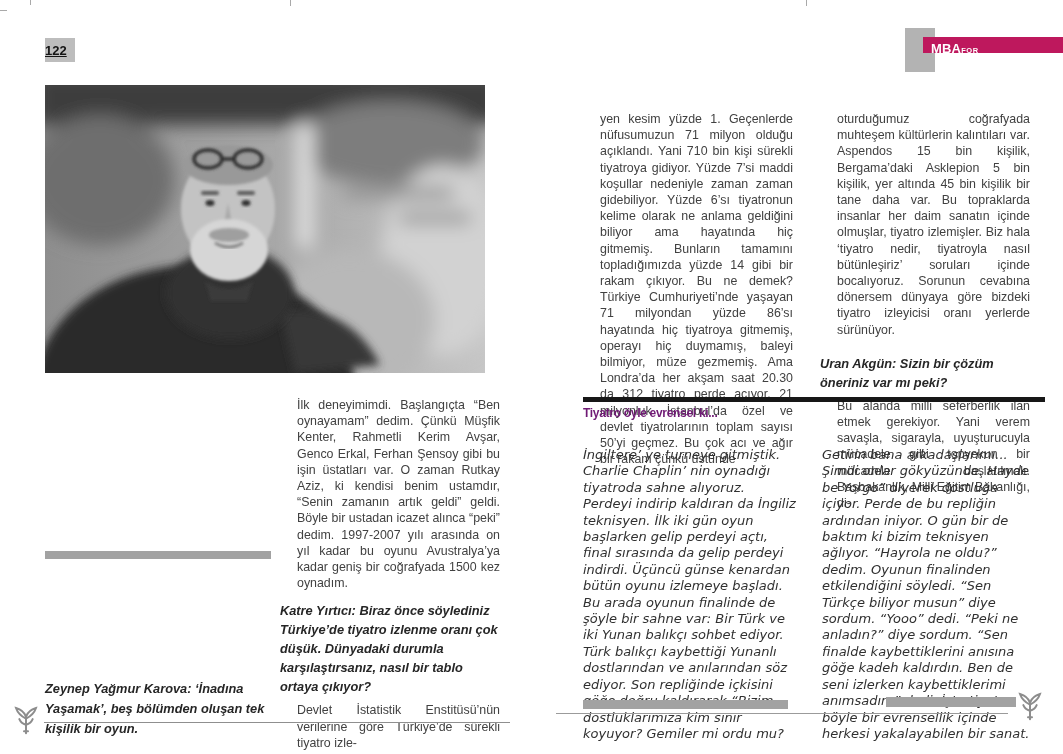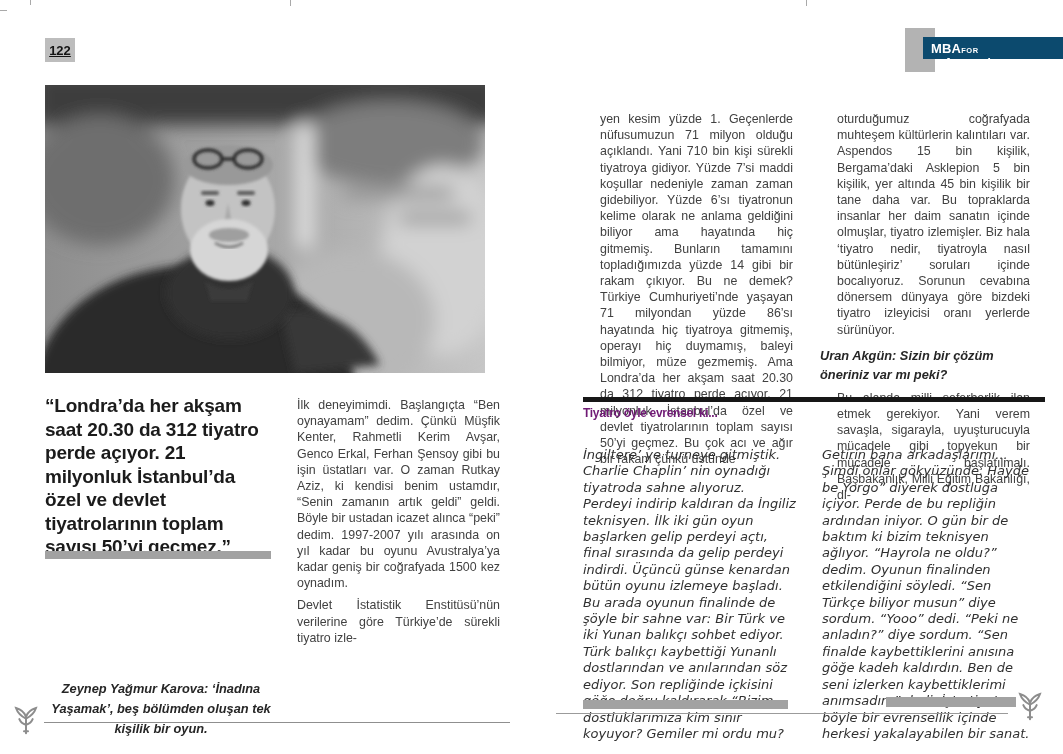--- a/index.html
+++ b/index.html
@@ -5,47 +5,47 @@
   html,body{margin:0;padding:0;background:#ffffff;}
   .page{position:relative;width:1063px;height:754px;background:#ffffff;overflow:hidden;
         font-family:"Liberation Sans",sans-serif;color:#3b3b3b;}
   .abs{position:absolute;}
 
   
   .cropmark{background:#a9a9a9;}
 
   
   .pagenum{left:45px;top:38px;width:30px;height:24px;background:#bdbdbd;color:#141414;
-           font-weight:bold;font-size:13px;display:flex;align-items:center;justify-content:center;text-decoration:underline;}
+           font-weight:bold;font-size:13px;display:flex;align-items:center;justify-content:flex-start;text-decoration:underline;}
 
   
   .logo-gray{left:905px;top:28px;width:30px;height:44px;background:#b3b3b3;}
-  .logo-black{left:923px;top:37px;width:140px;height:22px;background:#0c4a6e;color:#ffffff;
+  .logo-black{left:923px;top:37px;width:140px;height:16px;background:#be185d;color:#ffffff;
               padding-left:8px;box-sizing:border-box;line-height:1;}
   .logo-line1{padding-top:3px;}
   .logo-mba{font-weight:bold;font-size:13px;letter-spacing:0.2px;}
   .logo-for{font-size:7.5px;font-weight:bold;letter-spacing:0.5px;}
   .logo-teen{font-weight:bold;font-size:12.5px;margin-left:13px;margin-top:1px;letter-spacing:0.2px;}
 
   
   .photo{left:45px;top:85px;width:440px;height:288px;}
 
   
   .body-text{font-size:12.4px;line-height:16.2px;text-align:justify;color:#414141;margin-top:31px;}
   .lh17{line-height:16.9px;}
   .indent{padding-left:17px;box-sizing:border-box;}
   .q{font-weight:bold;font-style:italic;font-size:12.8px;line-height:19px;color:#262626;text-align:left;}
-  .caption{font-weight:bold;font-style:italic;font-size:12.8px;line-height:20px;color:#262626;text-align:center;}
+  .caption{font-weight:bold;font-style:italic;font-size:12.8px;line-height:20px;color:#262626;}
   .pullquote{left:45px;top:394px;width:228px;font-weight:bold;font-size:19px;line-height:23.5px;
              color:#1b1b1b;letter-spacing:-0.2px;}
   .graybar{background:#a2a2a2;}
   .rule{background:#8f8f8f;}
 
   .colbox{display:flex;flex-direction:column;}
-  .mt6{margin-top:6px;} .mt8{margin-top:8px;} .mt10{margin-top:10px;}
+  .mt6{margin-top:6px;} .mt8{margin-top:16px;} .mt10{margin-top:10px;}
 
   
   .sidebar-bar{left:583px;top:397px;width:462px;height:5px;background:#171717;}
   .sidebar-title{left:583px;top:406px;width:462px;font-weight:bold;font-size:12px;
                  letter-spacing:-0.3px;color:#701a75;}
   .sidebar-text{font-style:italic;font-size:13px;line-height:16.4px;color:#303030;
                 font-family:"DejaVu Sans",sans-serif;text-align:left;}
 
   .ornament{width:32px;height:32px;}
 </style>
@@ -119,26 +119,26 @@
         <path d="M183 118 l-4 22 8 0 z" fill="#a8a8a8" filter="url(#b2)"></path>
         <ellipse cx="184" cy="165" rx="39" ry="31" fill="#d6d6d6" filter="url(#b2)"></ellipse>
         <ellipse cx="184" cy="150" rx="20" ry="7" fill="#9f9f9f" filter="url(#b2)"></ellipse>
         <path d="M170 158 q 14 8 28 0" stroke="#6f6f6f" stroke-width="2.5" fill="none" filter="url(#b2)"></path>
         <path d="M160 196 q 24 16 48 0 l -6 20 h -36 z" fill="#3a3a3a" filter="url(#b2)"></path>
         <path d="M184 214 v 60" stroke="#555555" stroke-width="3" filter="url(#b2)"></path>
       </g>
     </g>
   </svg>
 
-  <div class="abs pullquote">“Londra’da her akşam saat 20.30 da 312 tiyatro perde açıyor. 21 milyonluk İstanbul’da özel ve devlet tiyatrolarının toplam sayısı 50’yi geçmez.”</div>
   <div class="abs graybar" style="left:45px;top:551px;width:226px;height:8px;"></div>
   <div class="abs caption" style="left:45px;top:679px;width:232px;">Zeynep Yağmur Karova: ‘İnadına Yaşamak’, beş bölümden oluşan tek kişilik bir oyun.</div>
 
   <div class="abs colbox" style="left:280px;top:391px;width:220px;">
     <div class="body-text indent mt6">İlk deneyimimdi. Başlangıçta “Ben oynayamam” dedim. Çünkü Müşfik Kenter, Rahmetli Kerim Avşar, Genco Erkal, Ferhan Şensoy gibi bu işin üstatları var. O zaman Rutkay Aziz, ki kendisi benim ustamdır, “Senin zamanın artık geldi” geldi. Böyle bir ustadan icazet alınca “peki” dedim. 1997-2007 yılı arasında on yıl kadar bu oyunu Avustralya’ya kadar geniş bir coğrafyada 1500 kez oynadım.</div>
+    <div class="q mt10">Katre Yırtıcı: Biraz önce söylediniz Türkiye’de tiyatro izlenme oranı çok düşük. Dünyadaki durumla karşılaştırsanız, nasıl bir tablo ortaya çıkıyor?</div>
     <div class="body-text indent mt6">Devlet İstatistik Enstitüsü’nün verilerine göre Türkiye’de sürekli tiyatro izle-</div>
   </div>
 
   <svg class="abs ornament" style="left:10px;top:704px;" viewBox="0 0 24 24">
     <g stroke="#8d8d8d" fill="none" stroke-width="1.5" stroke-linecap="round">
       <path d="M12 22 V10"></path>
       <path d="M12 11 C 8 9 5.5 6 4.5 3 C 8 4 10.8 6.2 12 9.5"></path>
       <path d="M12 11 C 16 9 18.5 6 19.5 3 C 16 4 13.2 6.2 12 9.5"></path>
       <path d="M12 15.5 C 9.5 14.8 7.8 13.2 7 11.3"></path>
       <path d="M12 15.5 C 14.5 14.8 16.2 13.2 17 11.3"></path>

